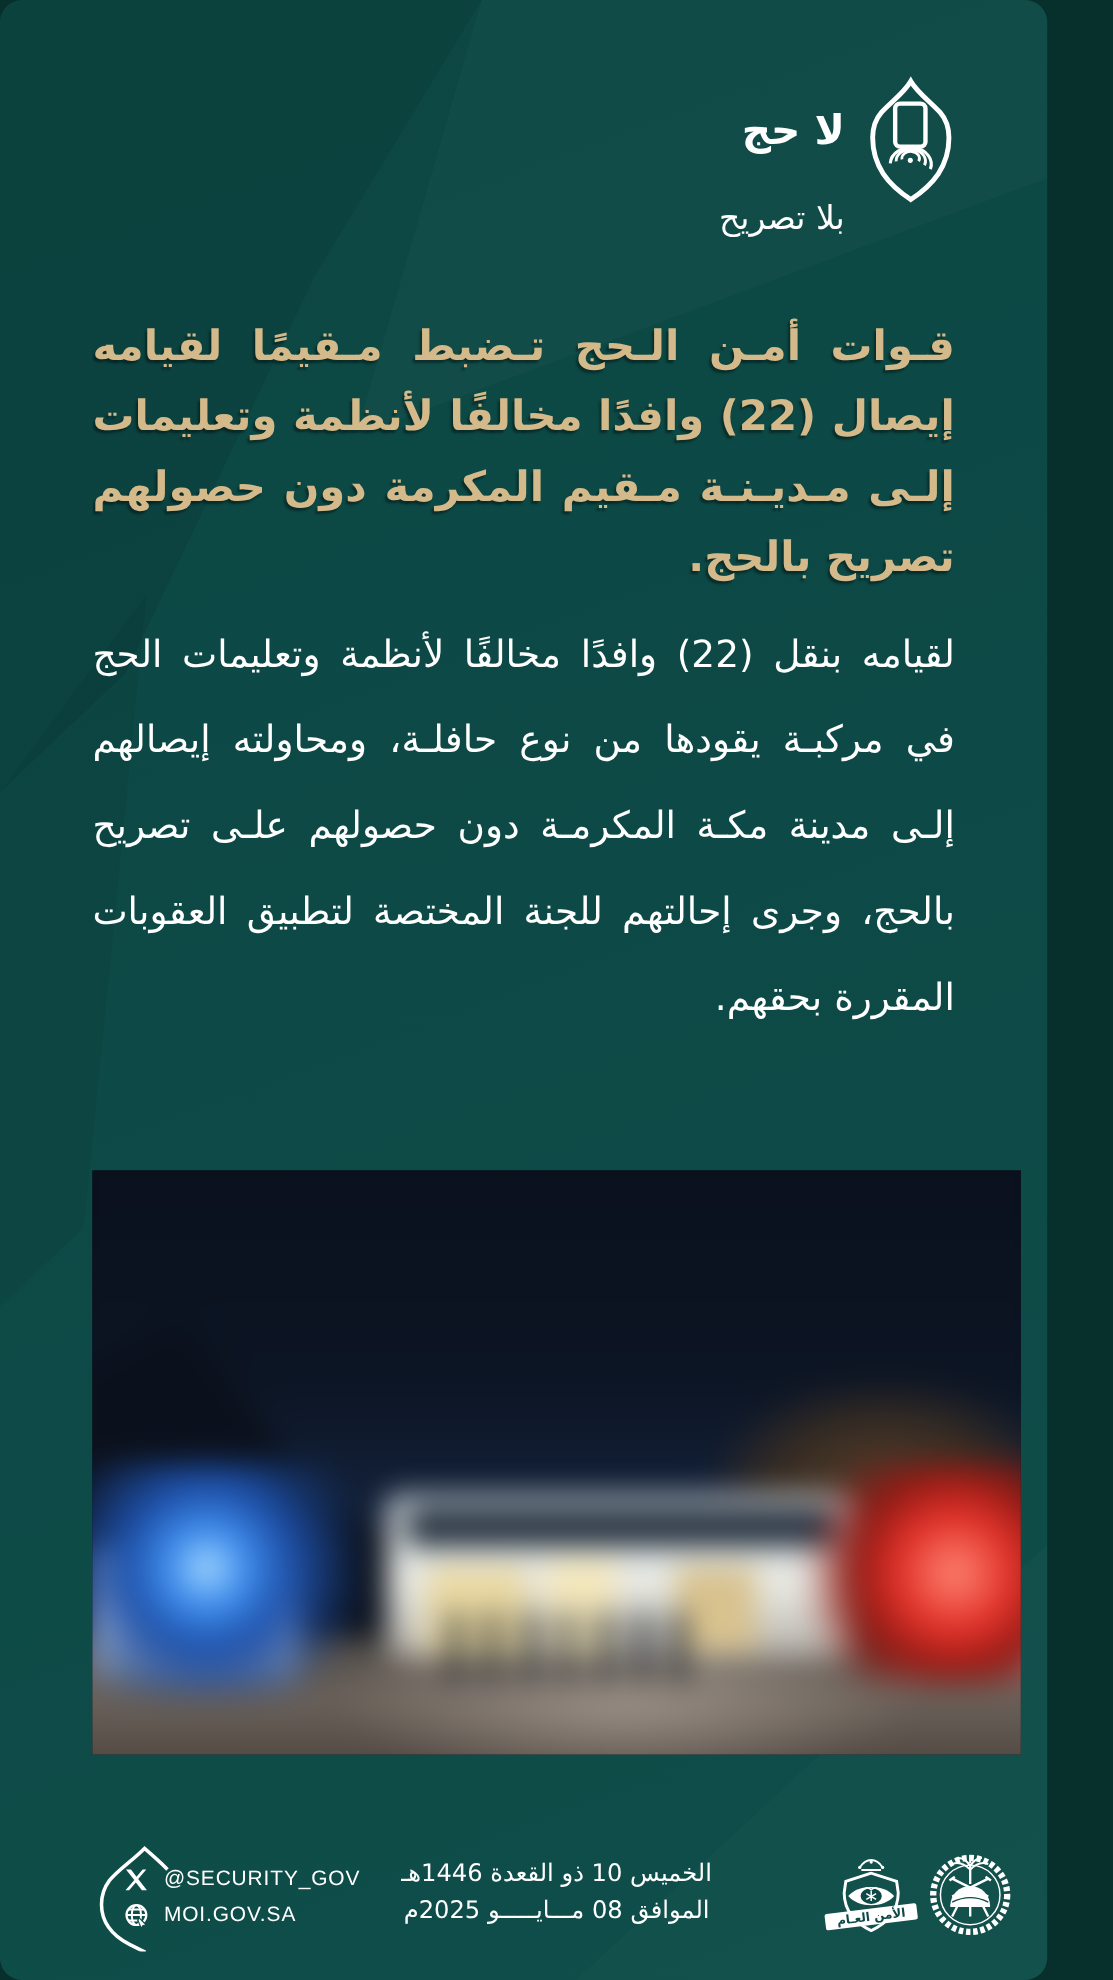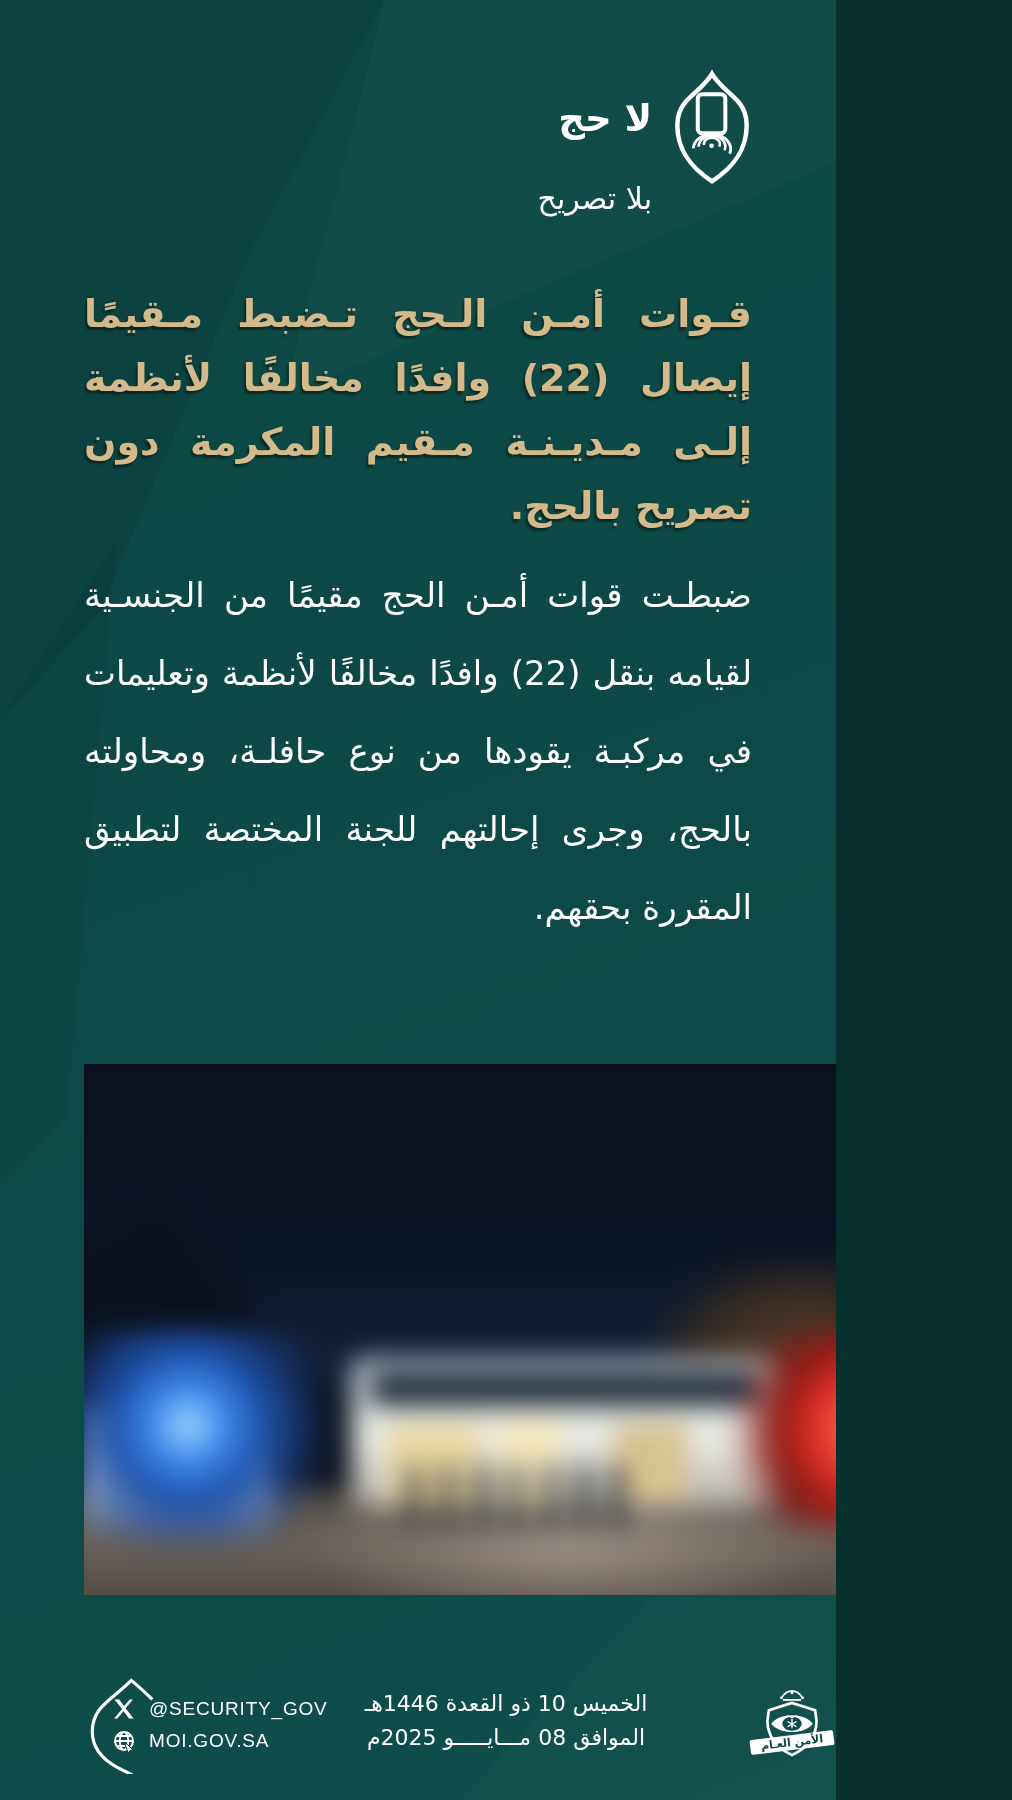--- a/index.html
+++ b/index.html
@@ -1,19 +1,20 @@
 <!DOCTYPE html>
 <html lang="ar"><head>
 <meta charset="utf-8">
 <style>
   html,body{margin:0;padding:0;background:#072f2c;}
   .canvas{
-    position:relative;width:836px;height:1800px;overflow:hidden;
+    position:relative;width:952px;height:1800px;overflow:hidden;
     background:linear-gradient(160deg,#0c4743 0%,#0d4946 45%,#0f4e4a 100%);
     font-family:"DejaVu Sans", sans-serif;
+    border-radius:20px;
   }
   
   .facet{position:absolute;inset:0;pointer-events:none;}
   .facet.f1{background:rgba(0,0,0,0.07);clip-path:polygon(0 0,46% 0,30% 14%,12% 34%,0 40%);}
   .facet.f2{background:rgba(255,255,255,0.022);clip-path:polygon(46% 0,100% 0,100% 9%,34% 22%);}
   .facet.f3{background:rgba(0,0,0,0.05);clip-path:polygon(0 40%,14% 30%,8% 62%,0 66%);}
   .facet.f4{background:rgba(255,255,255,0.018);clip-path:polygon(100% 78%,100% 100%,55% 100%);}
 
   
   .logo-icon{position:absolute;right:84px;top:62px;width:80px;height:132px;}
@@ -104,23 +105,23 @@
   </div>
 
   <div class="headline">
     <div class="h-line">قـوات أمـن الـحج تـضبط مـقيمًا لقيامه بمحاولة</div>
     <div class="h-line">إيصال (22) وافدًا مخالفًا لأنظمة وتعليمات الحج</div>
     <div class="h-line">إلـى مـديـنـة مـقيم المكرمة دون حصولهم على</div>
     <div class="h-line last">تصريح بالحج.</div>
   </div>
 
   <div class="bodytext">
-    <div class="b-line">ضبطـت قوات أمـن الحج مقيمًا من الجنسـية المصرية</div>
     <div class="b-line">لقيامه بنقل (22) وافدًا مخالفًا لأنظمة وتعليمات الحج</div>
     <div class="b-line">في مركبـة يقودها من نوع حافلـة، ومحاولته إيصالهم</div>
+    <div class="b-line">إلـى مدينة مكـة المكرمـة دون حصولهم علـى تصريح</div>
     <div class="b-line">بالحج، وجرى إحالتهم للجنة المختصة لتطبيق العقوبات</div>
     <div class="b-line last">المقررة بحقهم.</div>
   </div>
 
   <div class="photo">
     <div class="scene">
       <div class="sky"></div>
       <div class="mountain"></div>
       <div class="brown-right"></div>
       <div class="ground"></div>

